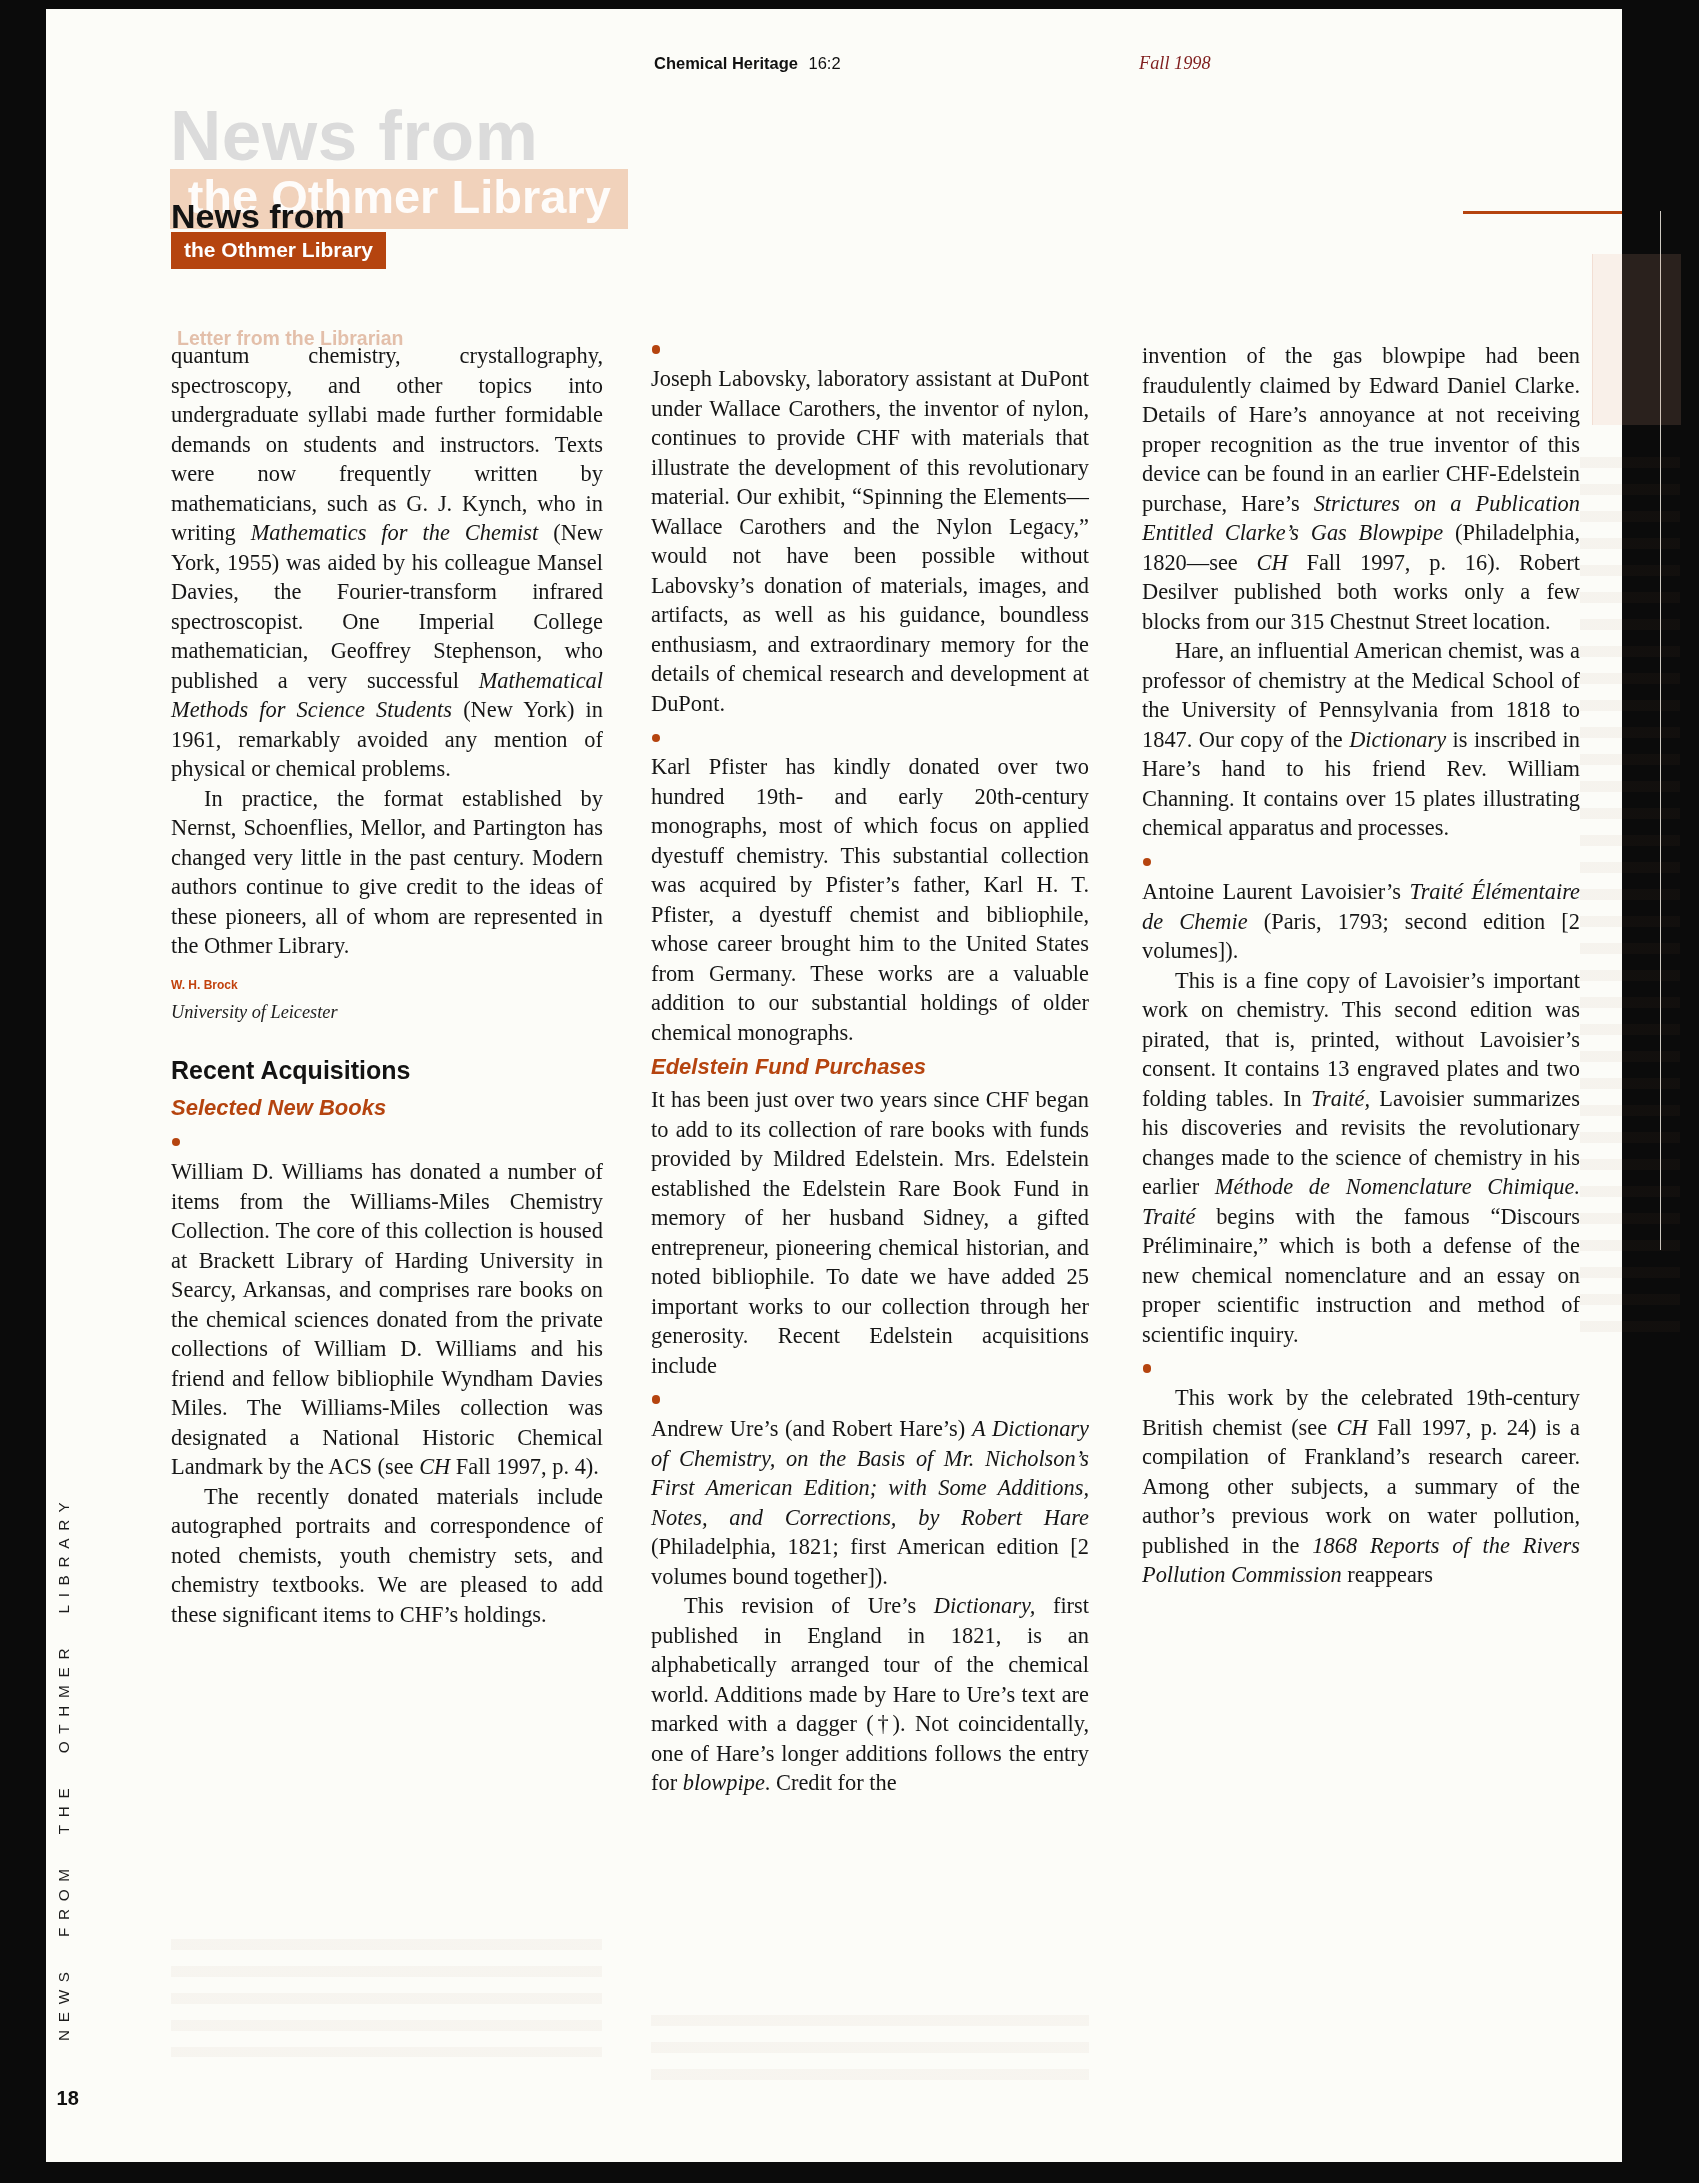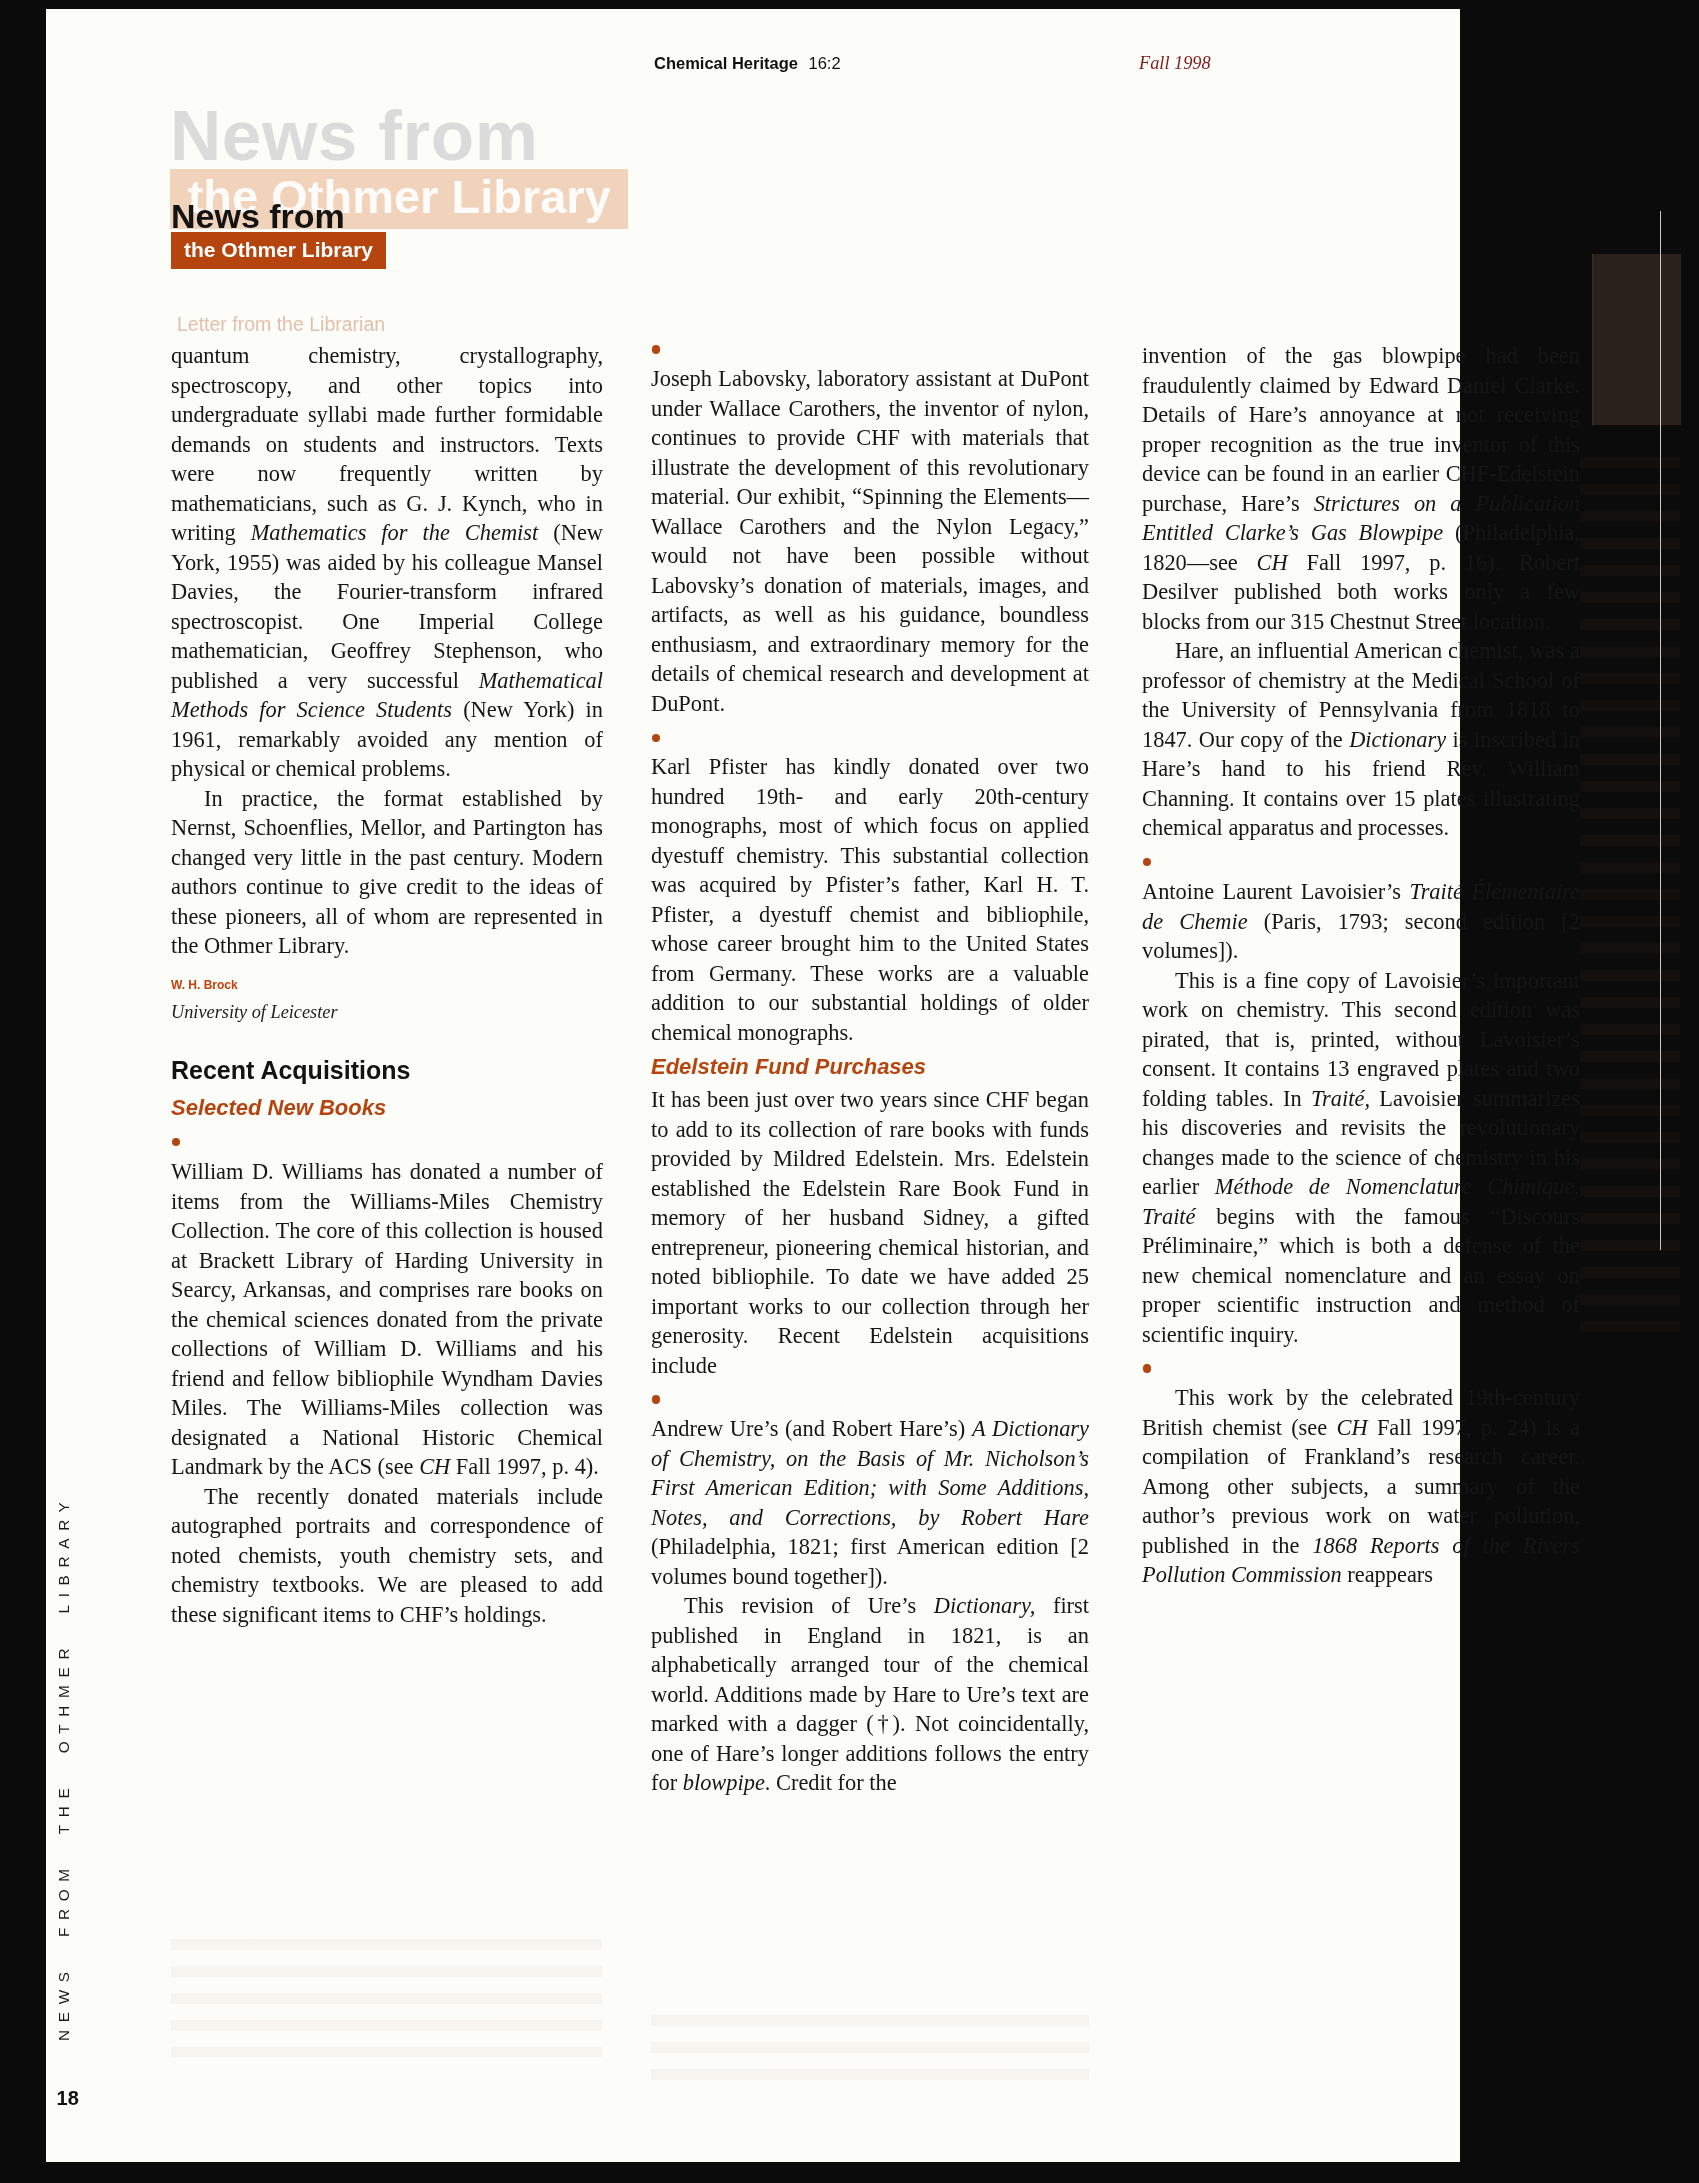--- a/index.html
+++ b/index.html
@@ -7,21 +7,21 @@
   body {
     background:#0b0b0b;
     font-family:"Liberation Serif", serif;
     position:relative;
     overflow:hidden;
   }
   :root { --accent:#b5440f; --ink:#161616; }
 
   .page {
     position:absolute; left:46px; top:9.4px;
-    width:1414px; height:2153px;
+    width:1576px; height:2153px;
     background:#fcfcf8;
   }
 
   
   .header-journal {
     position:absolute; left:608px; top:45px;
     font-family:"Liberation Sans", sans-serif;
     font-size:16.5px; color:#111;
   }
   .header-journal .jt { font-weight:bold; }
@@ -43,22 +43,22 @@
     font-size:71px; line-height:1.08; letter-spacing:0.6px;
     color:#dbdbdb;
   }
   .ghost-line2 {
     display:inline-block; margin-top:-5.9px;
     background:rgba(226,148,96,.40); color:rgba(255,255,255,.92);
     font-family:"Liberation Sans", sans-serif; font-weight:bold;
     font-size:47px; line-height:1.15; padding:1.2px 17.7px 4.7px;
   }
   .ghost-heading {
-    position:absolute; left:131px; top:304px;
-    font-family:"Liberation Sans", sans-serif; font-weight:normal;
+    position:absolute; left:131px; top:318px;
+    font-family:"Liberation Sans", sans-serif; font-weight:bold;
     font-size:19.5px; color:rgba(187,92,42,.38);
   }
 
   
   .title-line1 {
     position:absolute; left:125px; top:188px;
     font-family:"Liberation Sans", sans-serif; font-weight:bold;
     font-size:34px; letter-spacing:0; color:#131313;
   }
   .title-line2 {

